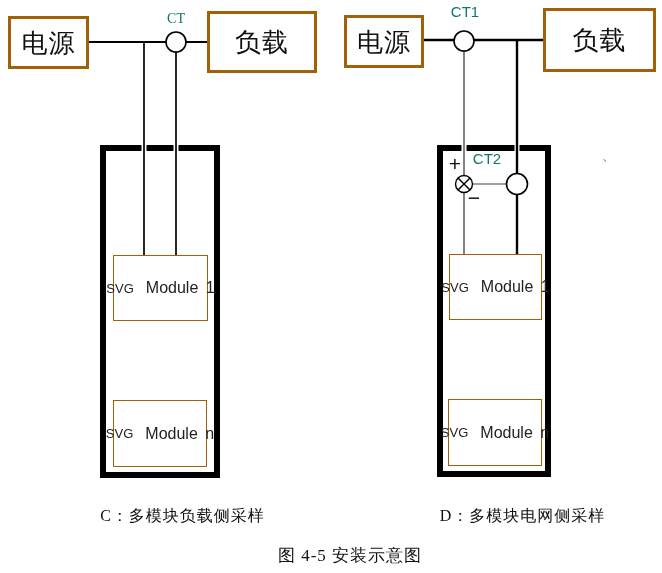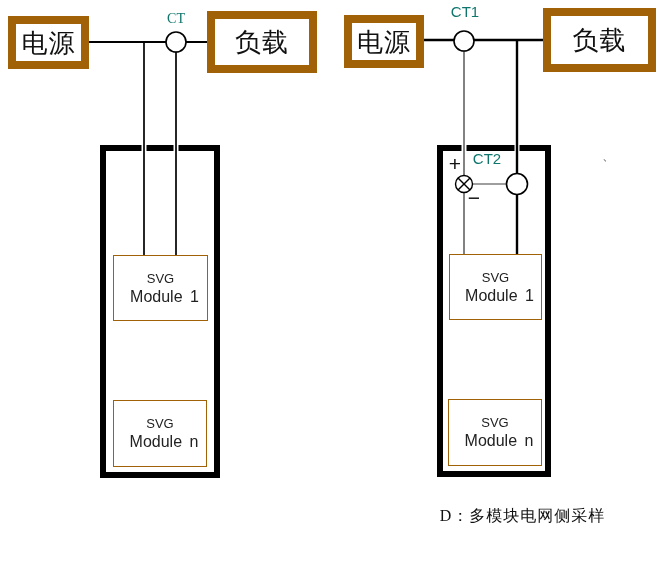--- a/index.html
+++ b/index.html
@@ -14,36 +14,36 @@
   .wiring {
     position: absolute;
     left: 0; top: 0;
     width: 662px; height: 573px;
     z-index: 1;
   }
   .box {
     position: absolute;
     box-sizing: border-box;
     background: #ffffff;
-    border: 8px solid #a16207;
+    border: 3px solid #a16207;
     display: flex;
     align-items: center;
     justify-content: center;
     z-index: 2;
   }
   .terminal-label {
     font-size: 26px;
     color: #111111;
     letter-spacing: 1px;
     line-height: 1;
     white-space: nowrap;
   }
   .module-box {
     border-width: 1.5px;
-    flex-direction: column;
+    flex-direction: row;
     justify-content: center;
     gap: 4px;
   }
   .module-top {
     font-size: 13px;
     color: #222222;
     line-height: 1;
   }
   .module-name {
     font-size: 16px;
@@ -156,20 +156,21 @@
   </div>
   <div class="box module-box" style="left:113px; top:255px; width:95px; height:66px;">
     <span class="module-top">SVG</span>
     <span class="module-name">Module 1</span>
   </div>
   <div class="box module-box" style="left:113px; top:400px; width:94px; height:67px;">
     <span class="module-top">SVG</span>
     <span class="module-name">Module n</span>
   </div>
   <div class="float-label ct-serif" style="left:158px; top:11px;">CT</div>
+  <div class="caption" style="left:40px; top:506px;">C：多模块负载侧采样</div>
 
   <div class="box" style="left:344px; top:15px; width:80px; height:53px;">
     <span class="terminal-label">电源</span>
   </div>
   <div class="box" style="left:543px; top:8px; width:113px; height:64px;">
     <span class="terminal-label">负载</span>
   </div>
   <div class="box module-box" style="left:449px; top:254px; width:93px; height:66px;">
     <span class="module-top">SVG</span>
     <span class="module-name">Module 1</span>
@@ -178,14 +179,15 @@
     <span class="module-top">SVG</span>
     <span class="module-name">Module n</span>
   </div>
   <div class="float-label ct-sans" style="left:446px; top:4px;">CT1</div>
   <div class="float-label ct-sans" style="left:468px; top:151px;">CT2</div>
   <span class="polarity" style="left:445px; top:154px;">+</span>
   <span class="polarity" style="left:464px; top:188px;">−</span>
   <span class="stray">、</span>
   <div class="caption" style="left:380px; top:506px;">D：多模块电网侧采样</div>
 
+  <div class="figure-title">图 4-5 安装示意图</div>
 
 </div>
 
 </body></html>

